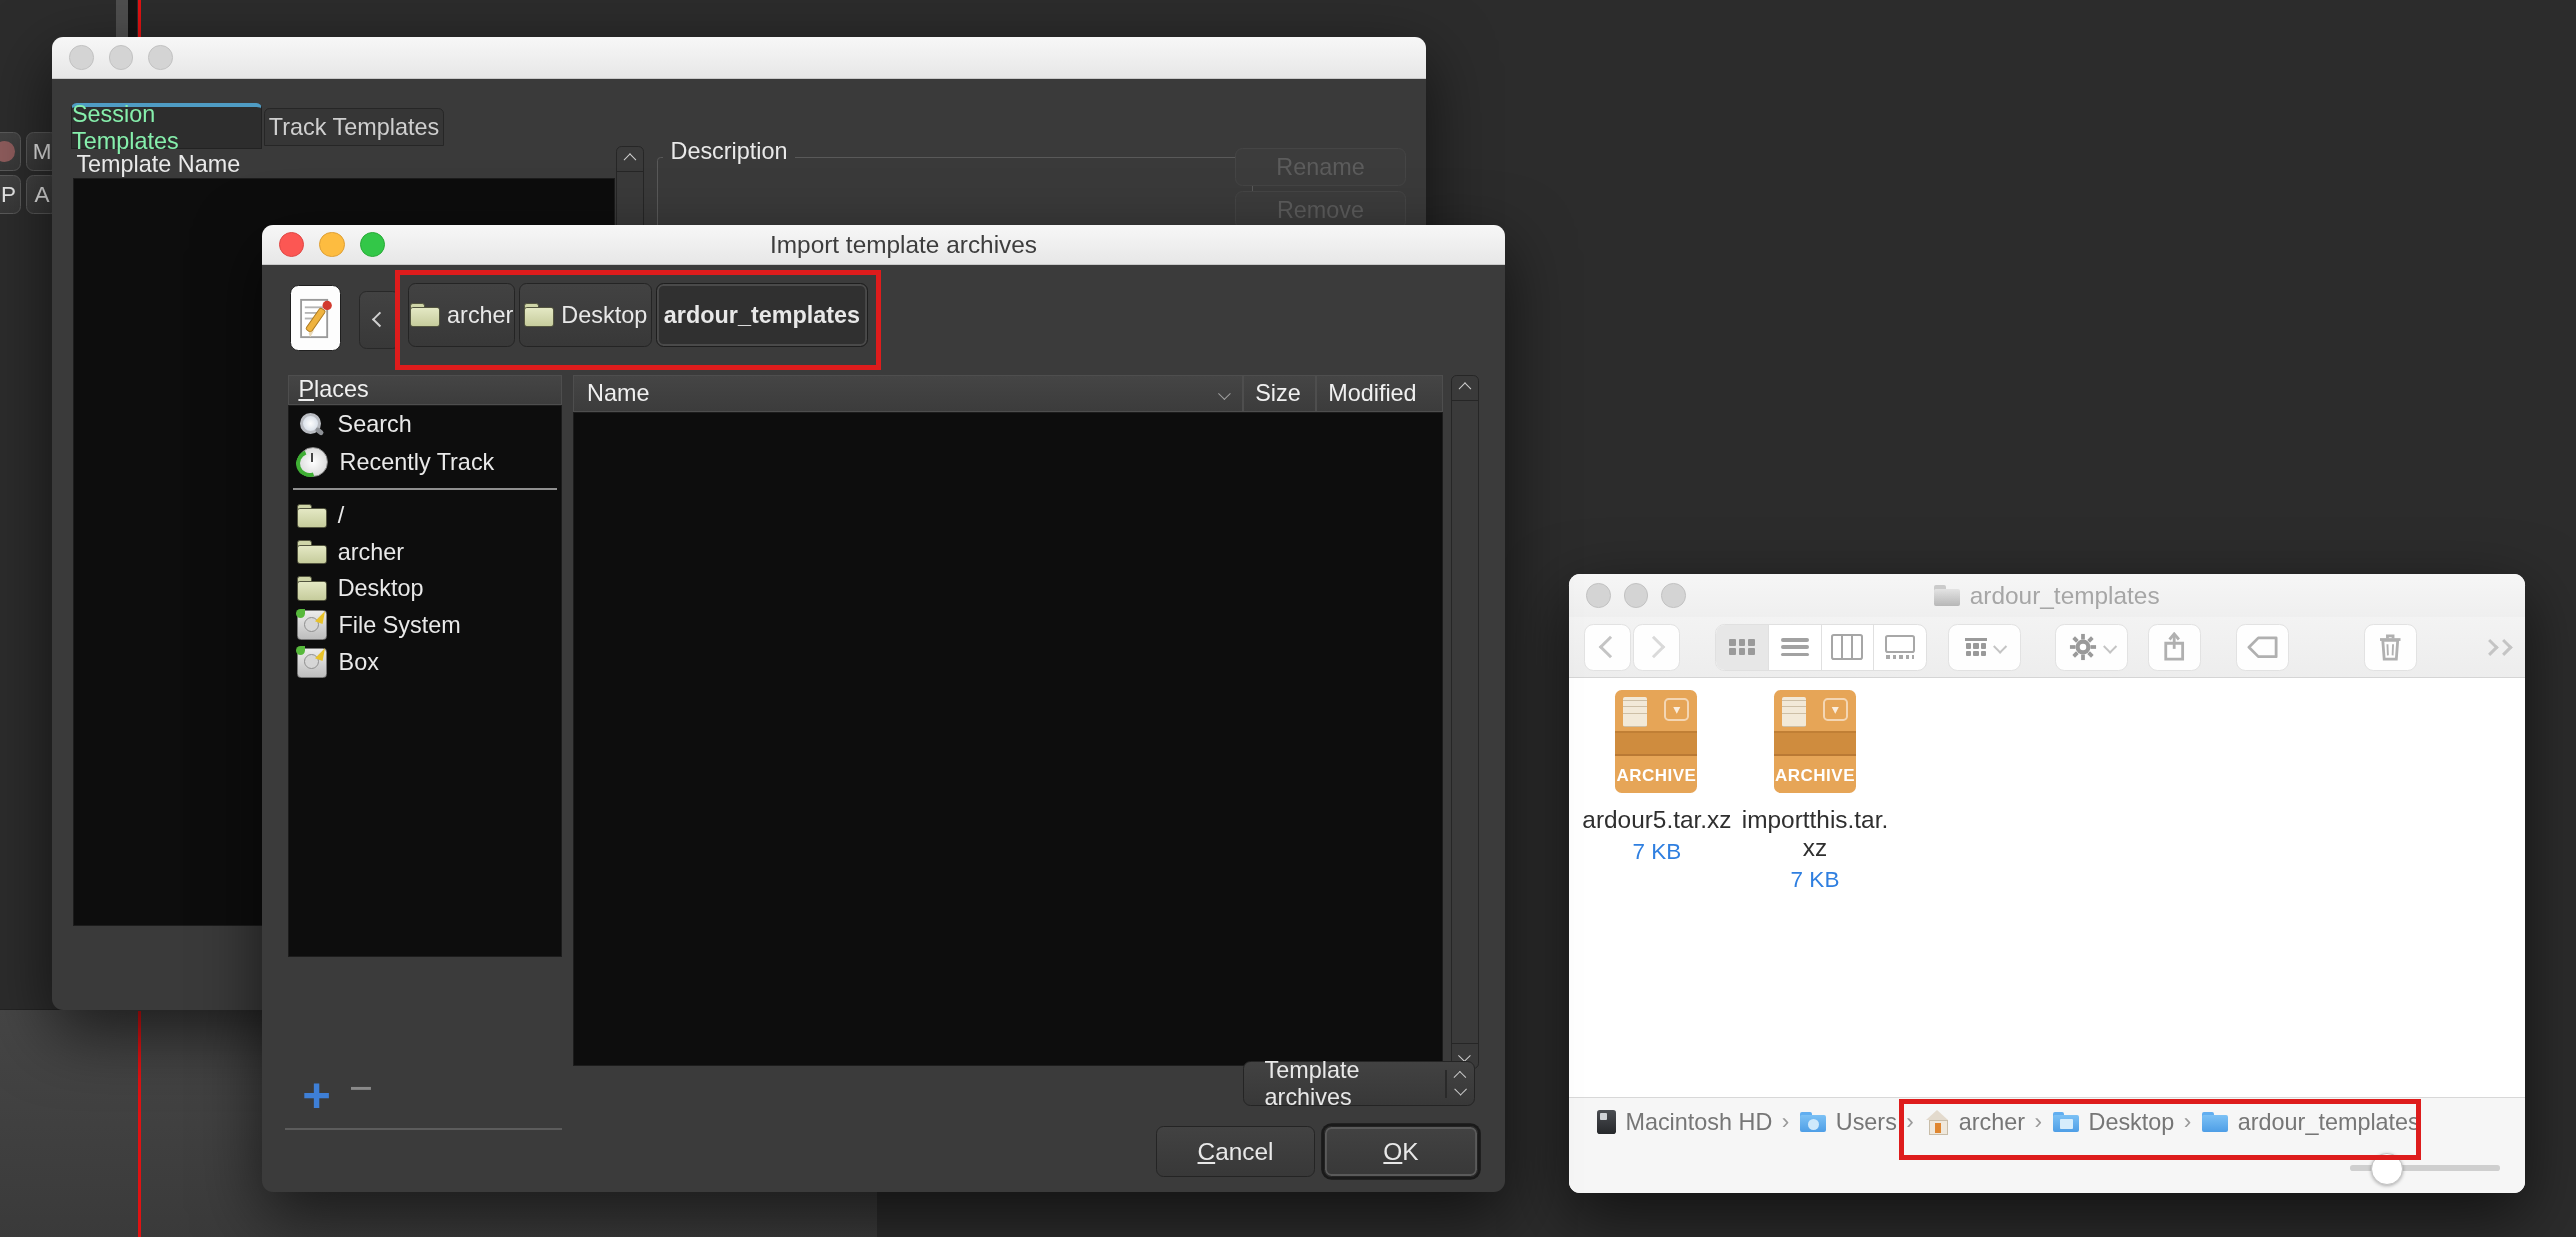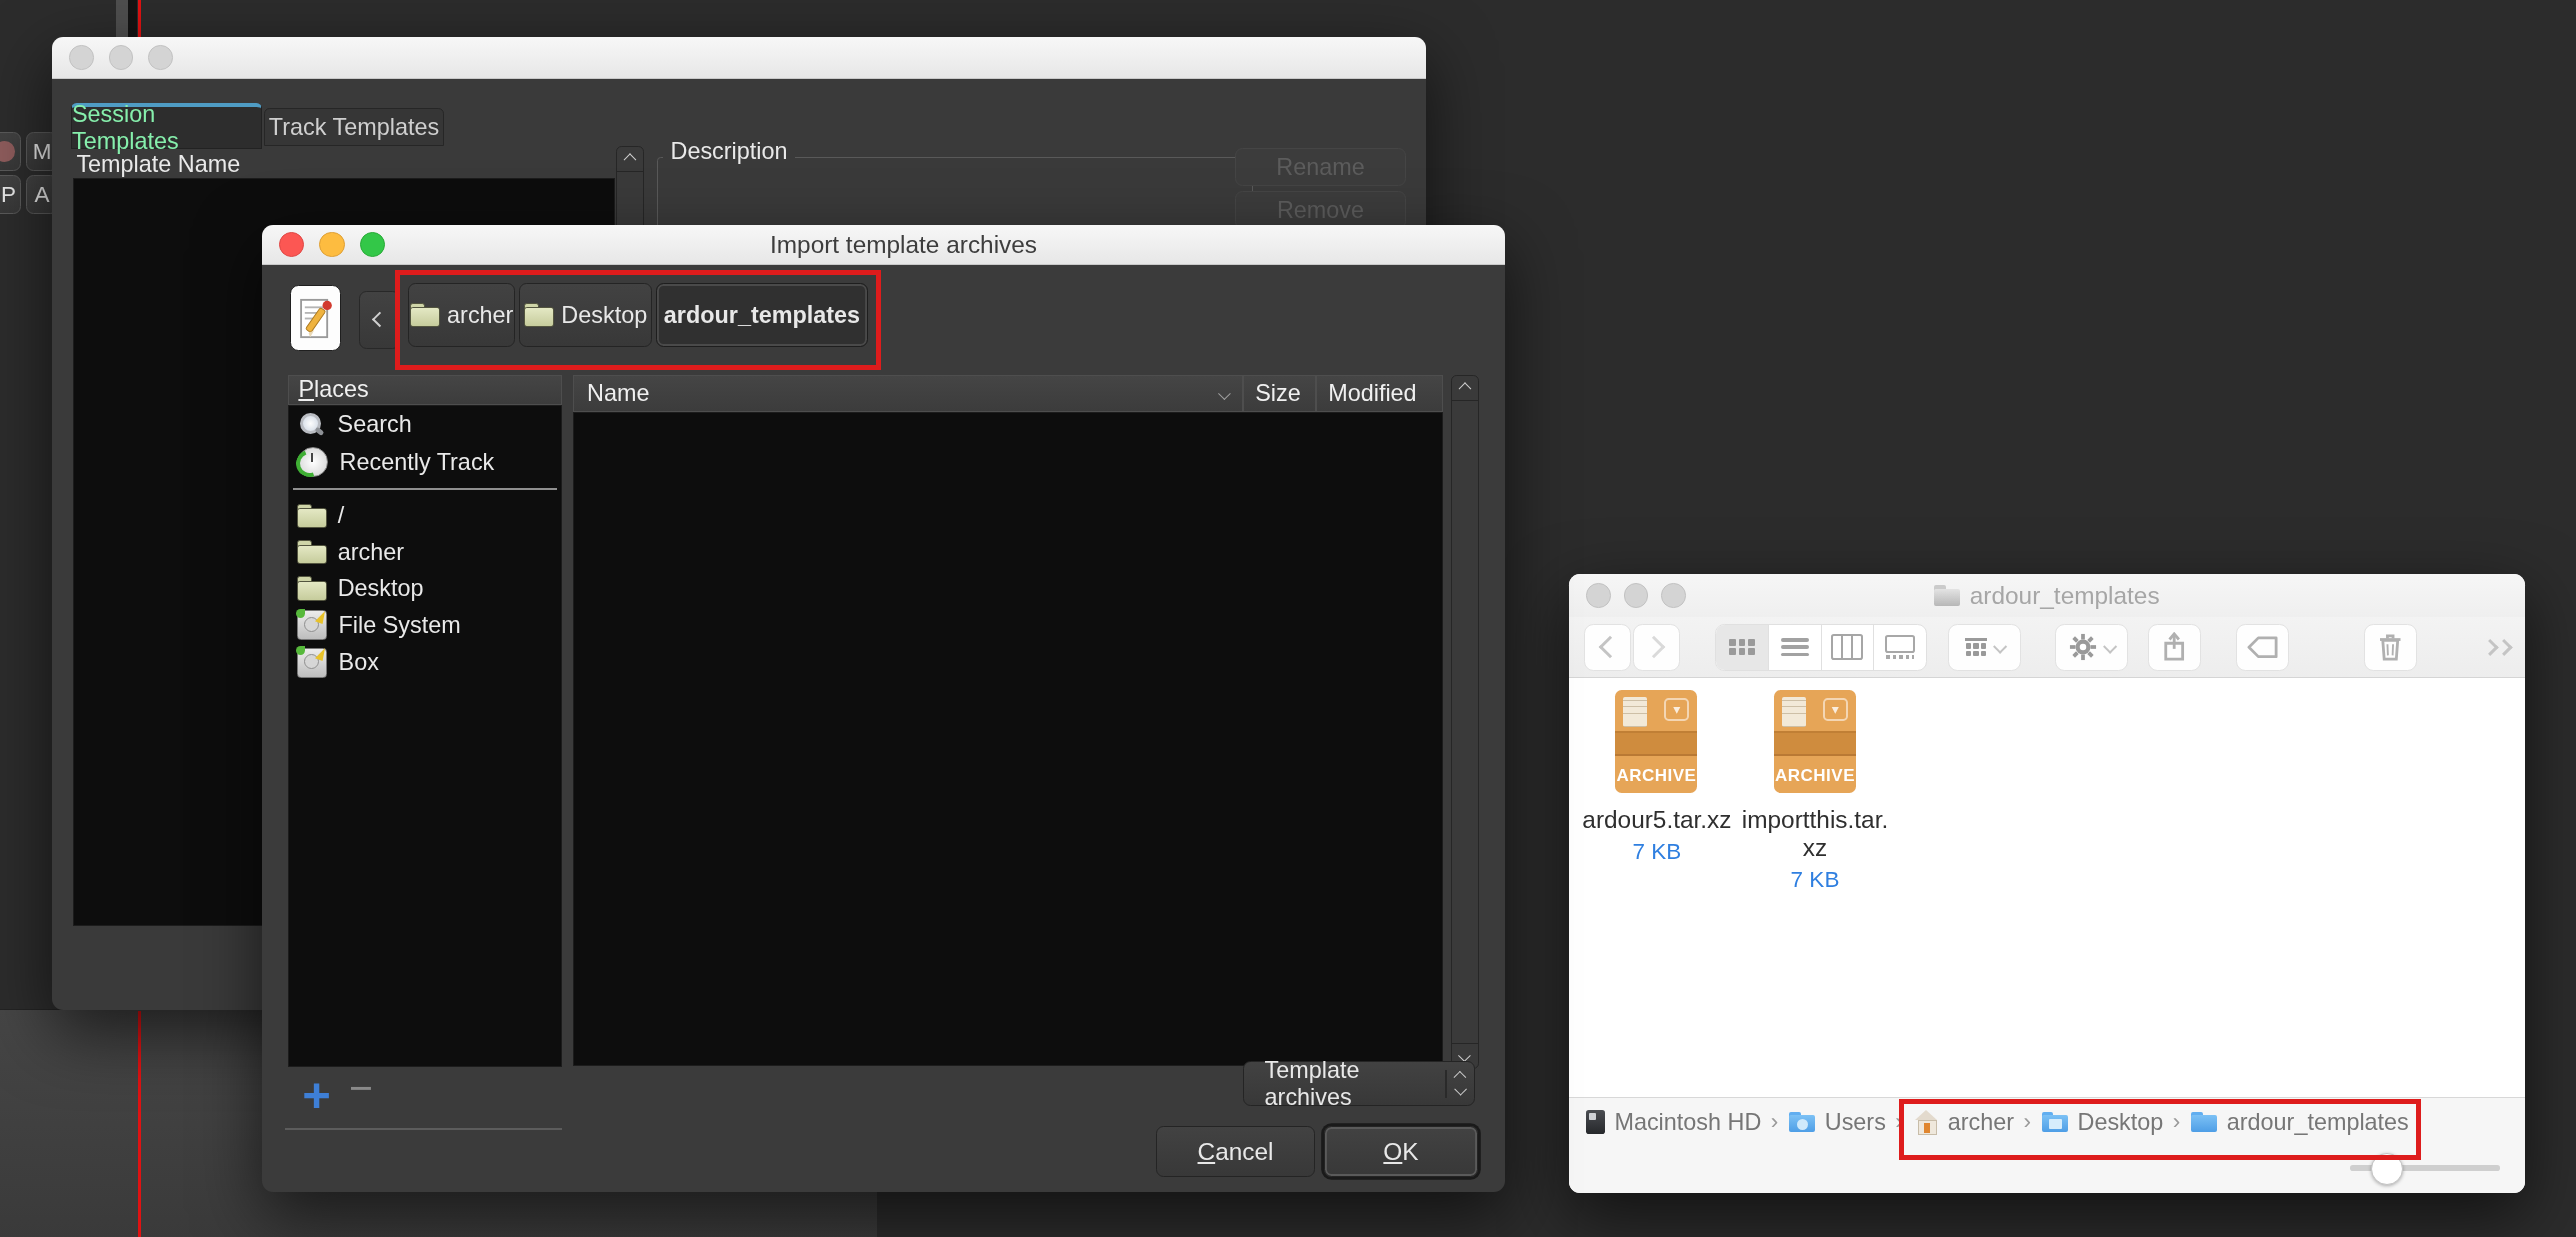--- a/index.html
+++ b/index.html
@@ -220,21 +220,21 @@
       <span>Desktop</span>
     </div>
     <div class="abs dkbtn" style="left:394px;top:58px;width:210px;height:62px;font-size:23.4px;font-weight:bold;
                 background:#303030;border-color:#1e1e1e;box-shadow:inset 0 0 0 1.9px #4a4a4a;">
       <span>ardour_templates</span>
     </div>
 
     <div class="redbox" style="left:133px;top:45px;width:476px;height:90px;"></div>
 
     <div class="abs hdrcell mnemonic" style="left:26px;top:150px;width:274px;height:30px;padding-left:9.4px;box-sizing:border-box;">Places</div>
-    <div class="abs blackpane" style="left:26px;top:180px;width:274px;height:662px;box-sizing:border-box;color:#e9e9e9;font-size:23.4px;">
+    <div class="abs blackpane" style="left:26px;top:180px;width:274px;height:552px;box-sizing:border-box;color:#e9e9e9;font-size:23.4px;">
       <div style="display:flex;align-items:center;gap:11.2px;padding:4.7px 0 4.7px 9.4px;">
         <span class="gsearch"></span>
         <span>Search</span>
       </div>
       <div style="display:flex;align-items:center;gap:11.2px;padding:3.7px 0 3.7px 9.4px;">
         <span class="grecent"></span>
         <span>Recently Track</span>
       </div>
       <div style="height:1.9px;background:#8f8f8f;margin:7.5px 3.7px;"></div>
       <div style="display:flex;align-items:center;gap:11.2px;padding:4.7px 0 4.7px 7.5px;">
@@ -446,21 +446,21 @@
           <div class="badge">▾</div>
           <div class="band"></div>
           <div class="word">ARCHIVE</div>
         </div>
         <div class="fname" style="left:0;top:116px;width:150px;word-break:break-all;">importthis.tar.xz</div>
         <div class="fname fsize" style="left:0;top:176px;width:150px;">7 KB</div>
       </div>
     </div>
 
     <div class="abs" style="left:0;top:523px;width:956px;height:49px;border-top:1.9px solid #d8d8d8;background:#f6f6f6;
-                display:flex;align-items:center;padding-left:17px;box-sizing:border-box;">
+                display:flex;align-items:center;padding-left:28px;box-sizing:border-box;">
       <div class="crumb">
         <span class="hddico"></span>
         <span>Macintosh HD</span>
         <span class="sep">›</span>
       </div>
       <div class="crumb" style="margin-left:11.2px;">
         <span class="bluefolder userfold">
             <i></i>
           </span>
         <span>Users</span>

